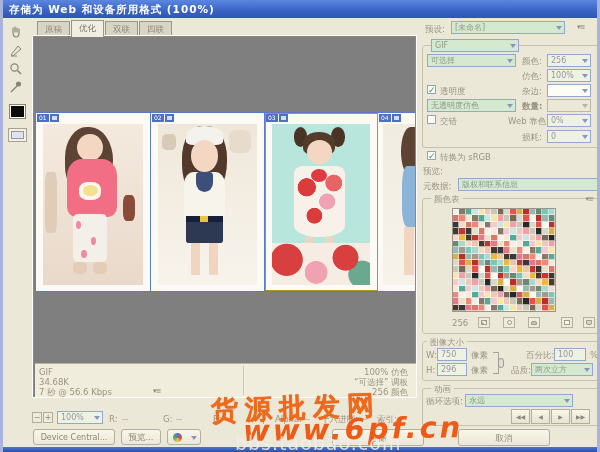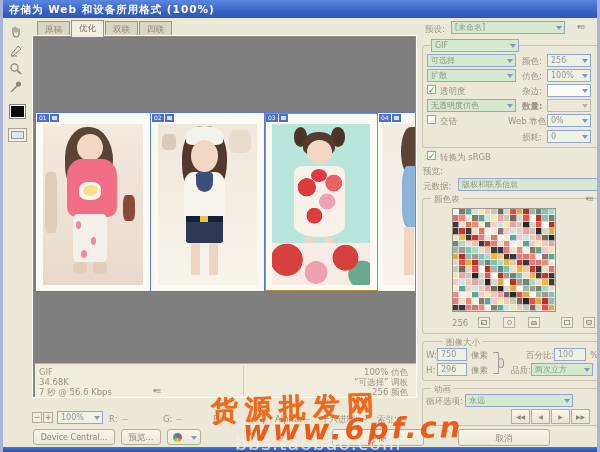--- a/index.html
+++ b/index.html
@@ -247,21 +247,20 @@
   <div class="combo" style="left:448px;top:21px;width:114px;"><span>[未命名]</span><span class="arr"></span></div>
   <div class="abs pmenu" style="left:574px;top:23px;">▾≡</div>
 
   <div class="group" style="left:419px;top:45px;width:178px;height:103px;"></div>
   <div class="combo" style="left:428px;top:39px;width:88px;"><span>GIF</span><span class="arr"></span></div>
 
   <div class="combo" style="left:424px;top:54px;width:89px;"><span>可选择</span><span class="arr"></span></div>
   <div class="abs lbl" style="left:519px;top:55px;">颜色:</div>
   <div class="combo val" style="left:544px;top:54px;width:44px;"><span>256</span><span class="arr"></span></div>
 
-  <div class="combo" style="left:424px;top:69px;width:89px;"><span>扩散</span><span class="arr"></span></div>
   <div class="abs lbl" style="left:519px;top:70px;">仿色:</div>
   <div class="combo val" style="left:544px;top:69px;width:44px;"><span>100%</span><span class="arr"></span></div>
 
   <div class="chk" style="left:424px;top:85px;">✓</div>
   <div class="abs lbl" style="left:437px;top:85px;">透明度</div>
   <div class="abs lbl" style="left:519px;top:85px;">杂边:</div>
   <div class="combo white" style="left:544px;top:84px;width:44px;"><span></span><span class="arr"></span></div>
 
   <div class="combo" style="left:424px;top:99px;width:89px;"><span>无透明度仿色</span><span class="arr"></span></div>
   <div class="abs lbl" style="left:519px;top:100px;font-weight:bold;">数量:</div>
@@ -556,21 +555,21 @@
       </div>
     <div class="cticon" style="left:138px;top:118px;">
         <i style="background:#fdfdf8;"></i>
       </div>
     <div class="cticon" style="left:160px;top:118px;">
         <i style="border-radius:0 0 2px 2px;background:#d8d4c4;"></i>
       </div>
   </div>
 
   <div class="group" style="left:419px;top:341px;width:178px;height:40px;">
-    <div class="gtitle" style="left:20px;top:-5px;">图像大小</div>
+    <div class="gtitle" style="left:4px;top:-5px;">图像大小</div>
   </div>
   <div class="abs lbl" style="left:423px;top:349px;">W:</div>
   <div class="input" style="left:434px;top:348px;width:30px;">750</div>
   <div class="abs lbl" style="left:468px;top:349px;">像素</div>
   <div class="abs lbl" style="left:423px;top:364px;">H:</div>
   <div class="input" style="left:434px;top:363px;width:30px;">296</div>
   <div class="abs lbl" style="left:468px;top:364px;">像素</div>
   <div class="bracket" style="left:490px;top:352px;height:22px;"></div>
   <div class="linkico" style="left:495px;top:358px;"></div>
   <div class="abs lbl" style="left:523px;top:349px;">百分比:</div>

